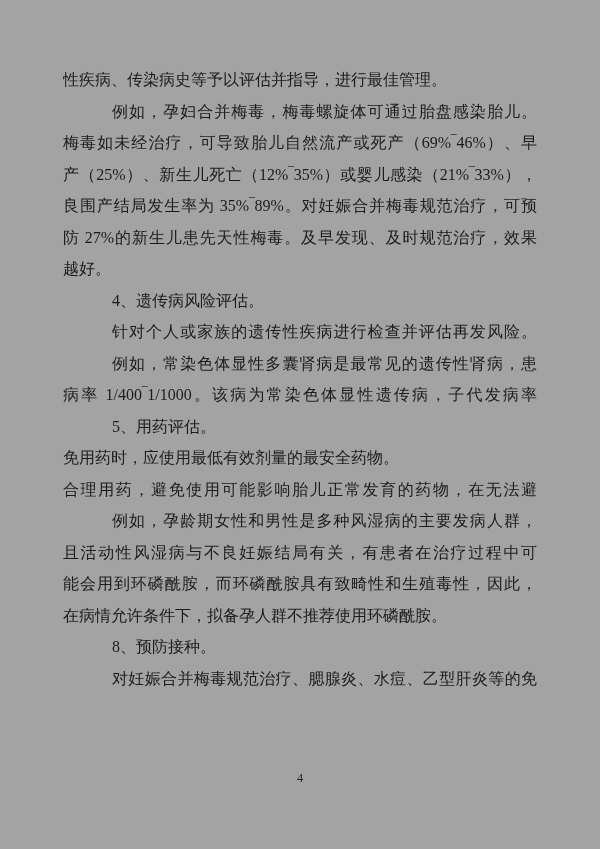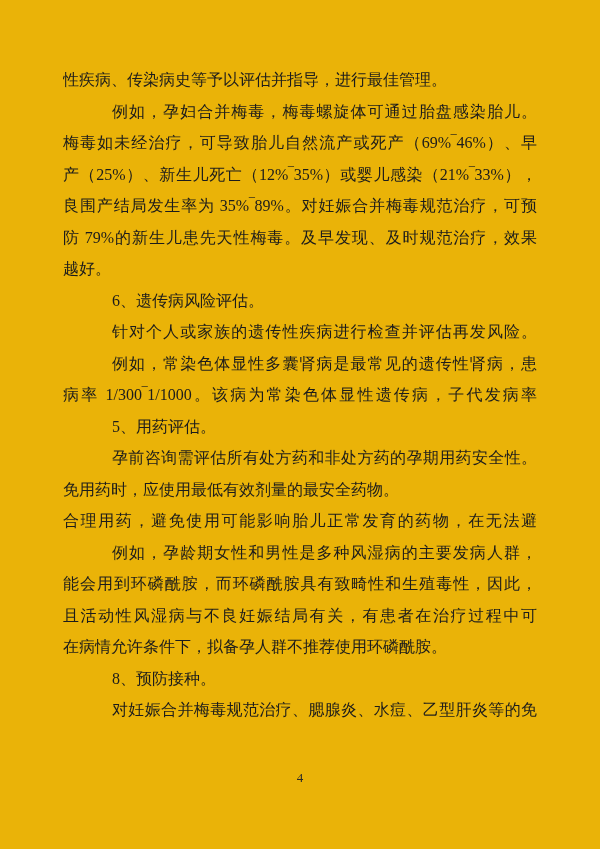--- a/index.html
+++ b/index.html
@@ -7,21 +7,21 @@
     padding: 0;
     width: 600px;
     height: 849px;
     background: #ffffff;
     font-family: "Liberation Serif", "DejaVu Serif", serif;
   }
   .page {
     position: relative;
     width: 600px;
     height: 849px;
-    background: #eab308;
+    background: #a3a3a3;
     overflow: hidden;
   }
   .text-block {
     position: absolute;
     top: 64px;
     left: 63px;
     width: 474px;
   }
   .line {
     height: 31.5px;
@@ -57,31 +57,30 @@
 </head>
 <body>
 
 <div class="page">
   <div class="text-block">
     <div class="line">性疾病、传染病史等予以评估并指导，进行最佳管理。</div>
     <div class="line ind jl">例如，孕妇合并梅毒，梅毒螺旋体可通过胎盘感染胎儿。</div>
     <div class="line jl">梅毒如未经治疗，可导致胎儿自然流产或死产（69%‾46%）、早</div>
     <div class="line jl">产（25%）、新生儿死亡（12%‾35%）或婴儿感染（21%‾33%），不</div>
     <div class="line jl">良围产结局发生率为 35%‾89%。对妊娠合并梅毒规范治疗，可预</div>
-    <div class="line jl">防 79%的新生儿患先天性梅毒。及早发现、及时规范治疗，效果</div>
+    <div class="line jl">防 27%的新生儿患先天性梅毒。及早发现、及时规范治疗，效果</div>
     <div class="line">越好。</div>
-    <div class="line ind">6、遗传病风险评估。</div>
+    <div class="line ind">4、遗传病风险评估。</div>
     <div class="line ind jl">针对个人或家族的遗传性疾病进行检查并评估再发风险。</div>
     <div class="line ind jl">例如，常染色体显性多囊肾病是最常见的遗传性肾病，患</div>
-    <div class="line jl">病率 1/300‾1/1000。该病为常染色体显性遗传病，子代发病率</div>
+    <div class="line jl">病率 1/400‾1/1000。该病为常染色体显性遗传病，子代发病率</div>
     <div class="line ind">5、用药评估。</div>
-    <div class="line ind jl">孕前咨询需评估所有处方药和非处方药的孕期用药安全性。</div>
     <div class="line">免用药时，应使用最低有效剂量的最安全药物。</div>
     <div class="line jl">合理用药，避免使用可能影响胎儿正常发育的药物，在无法避</div>
     <div class="line ind jl">例如，孕龄期女性和男性是多种风湿病的主要发病人群，</div>
+    <div class="line jl">且活动性风湿病与不良妊娠结局有关，有患者在治疗过程中可</div>
     <div class="line jl">能会用到环磷酰胺，而环磷酰胺具有致畸性和生殖毒性，因此，</div>
-    <div class="line jl">且活动性风湿病与不良妊娠结局有关，有患者在治疗过程中可</div>
     <div class="line">在病情允许条件下，拟备孕人群不推荐使用环磷酰胺。</div>
     <div class="line ind">8、预防接种。</div>
     <div class="line ind jl">对妊娠合并梅毒规范治疗、腮腺炎、水痘、乙型肝炎等的免</div>
   </div>
   <div class="page-number">4</div>
 </div>
 
 </body></html>

